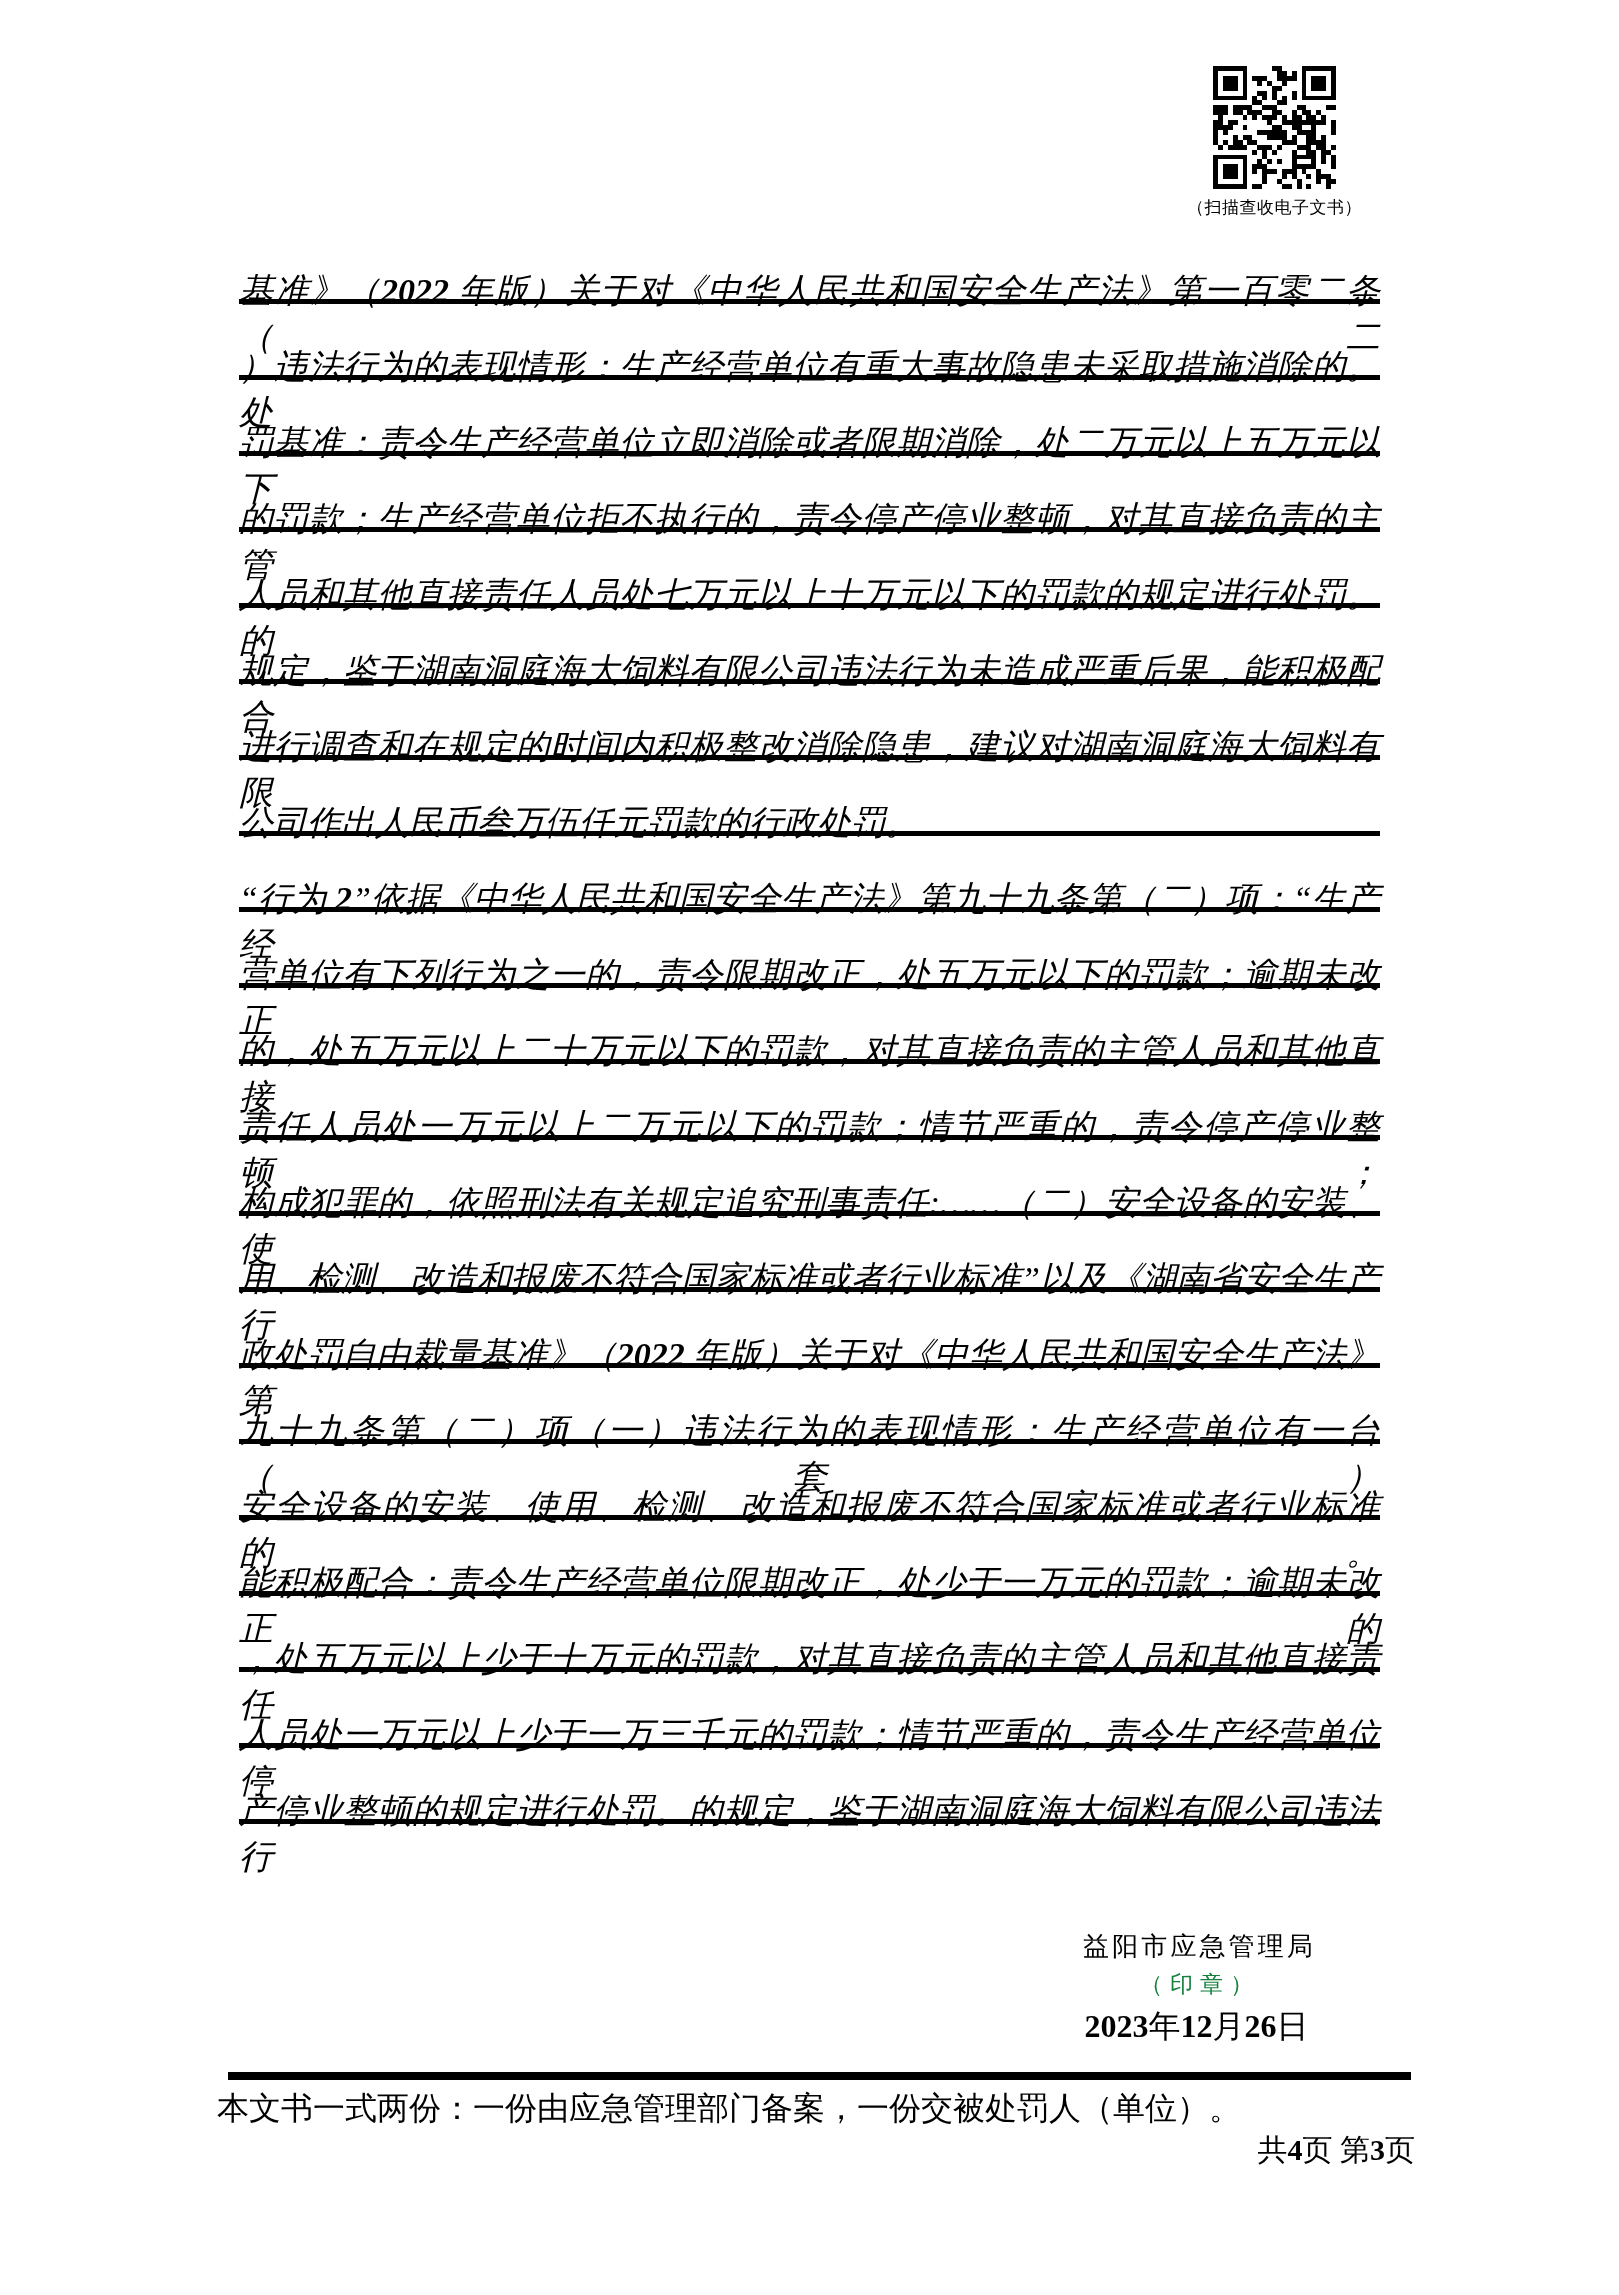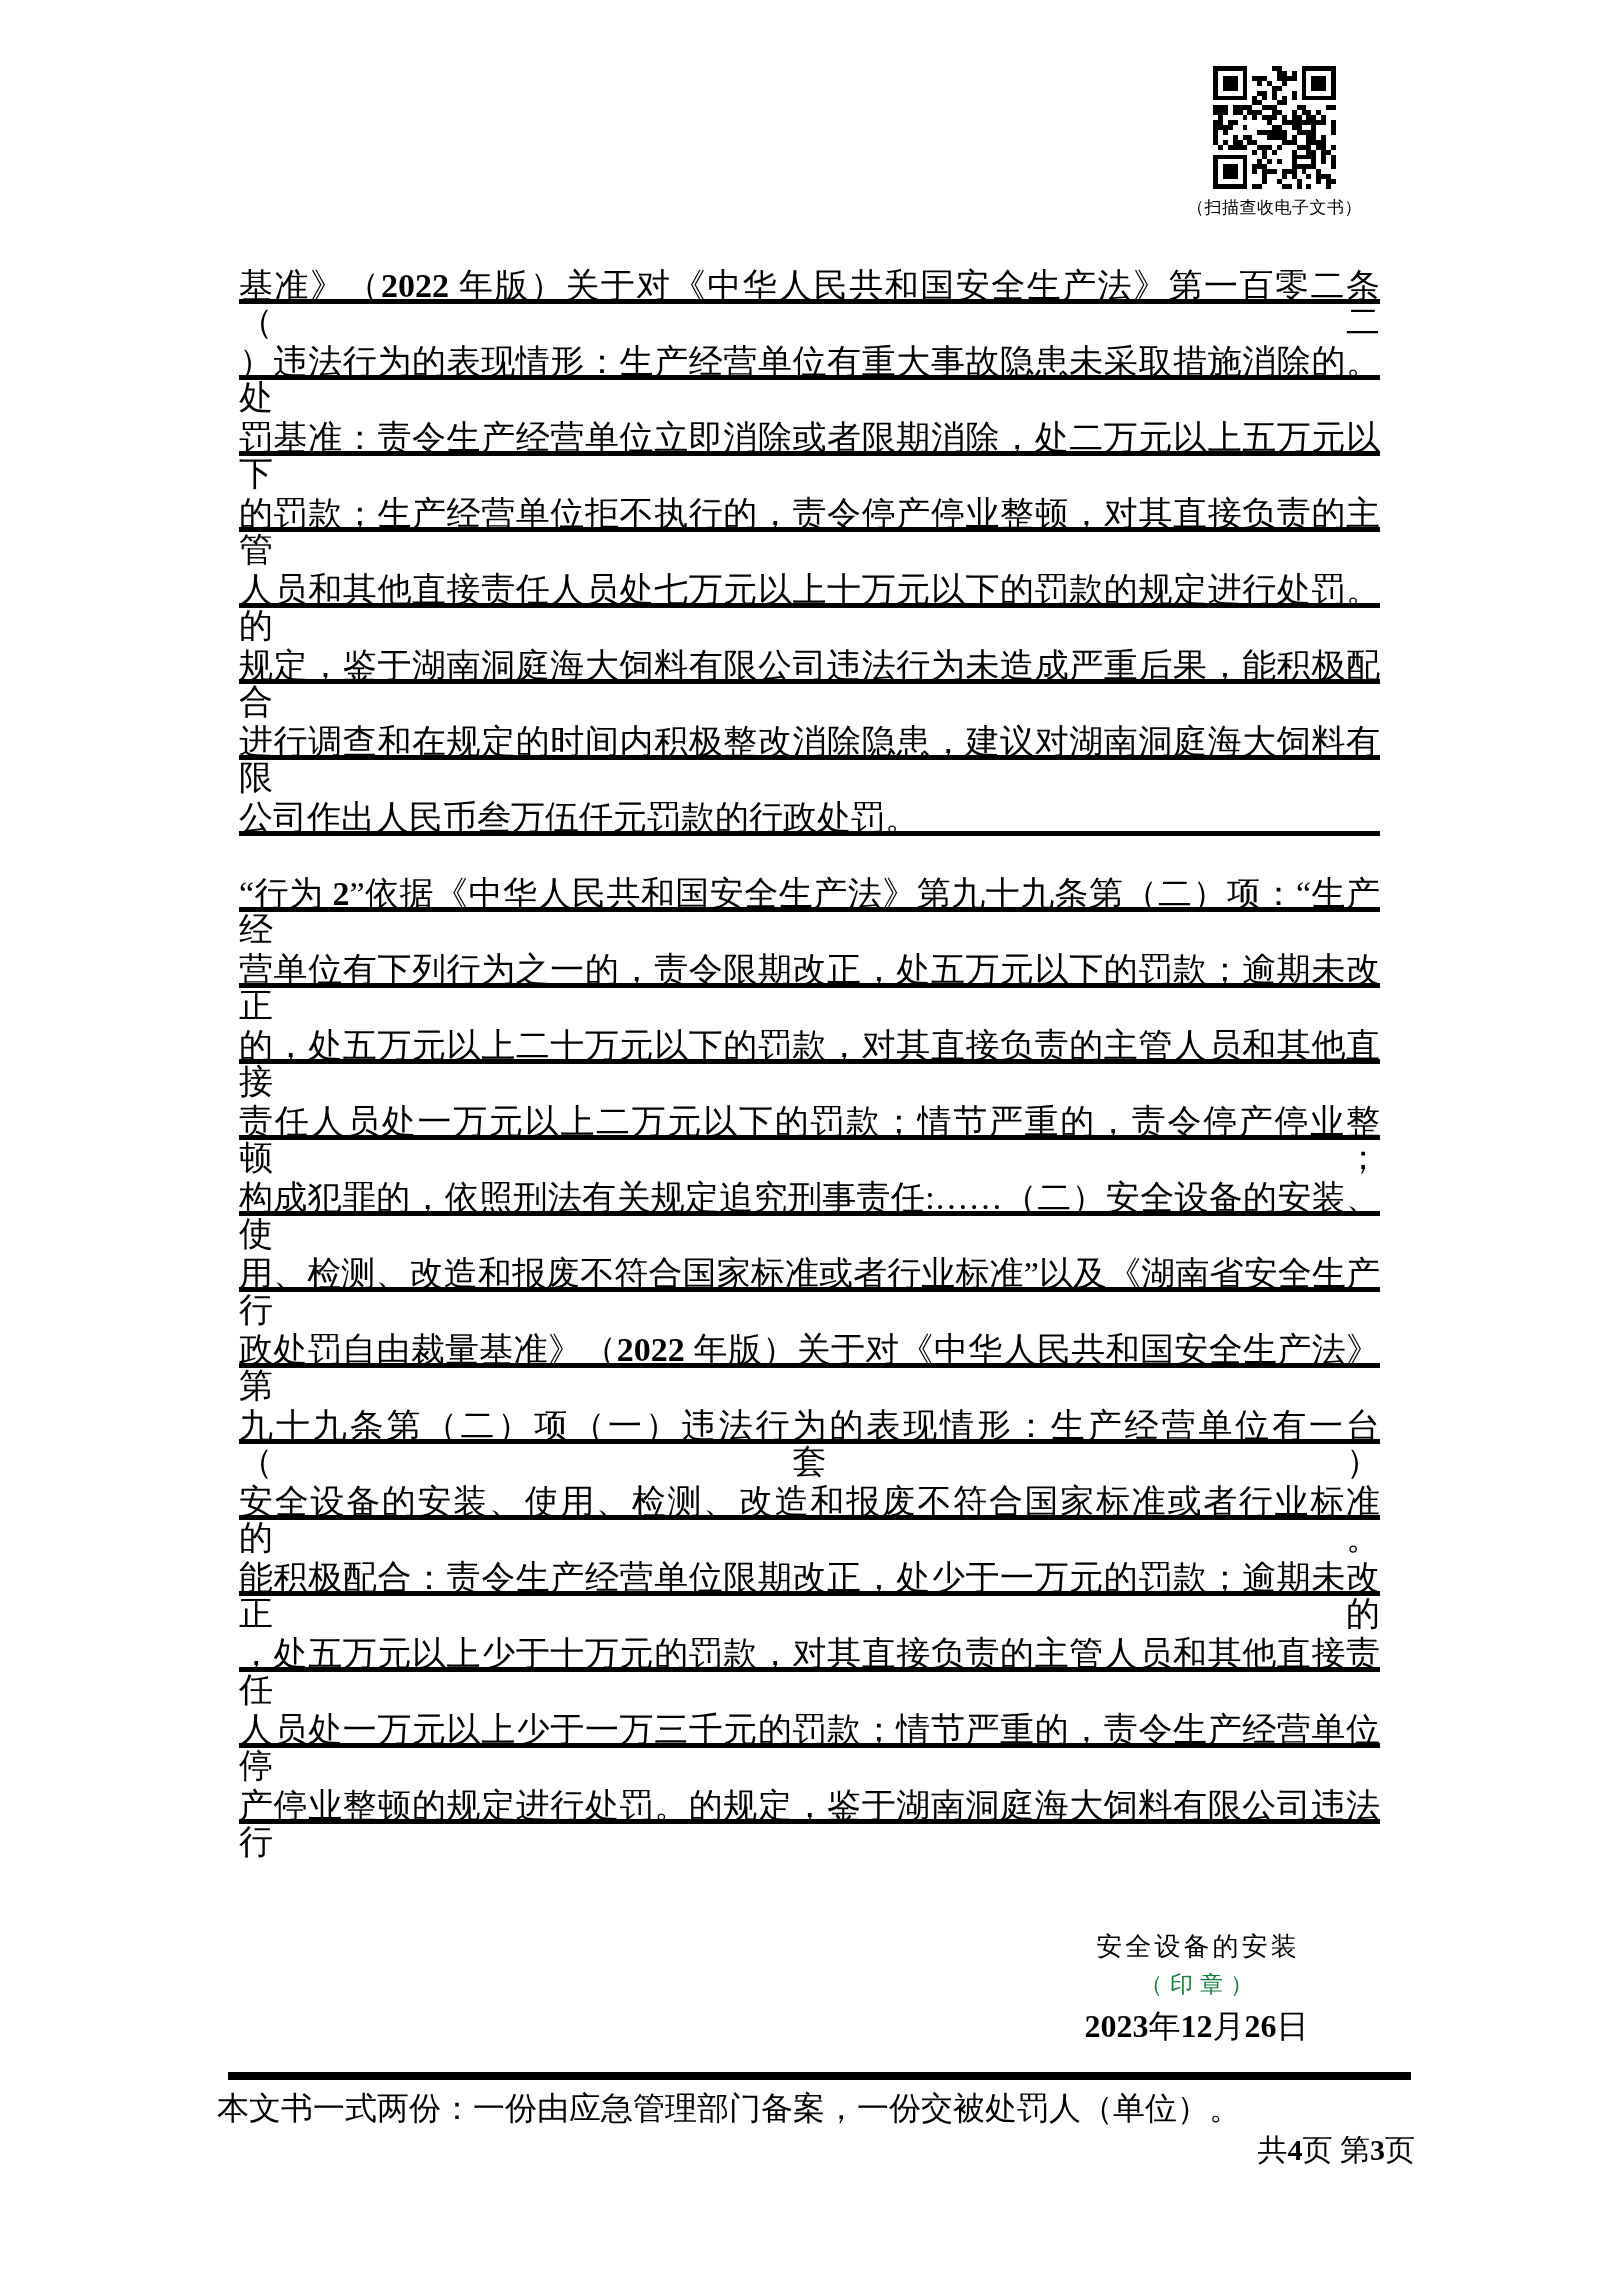--- a/index.html
+++ b/index.html
@@ -45,24 +45,25 @@
   .doc-body {
     position: absolute;
     left: 239px;
     top: 268px;
     width: 1141px;
     font-size: 34px;
   }
   .line {
     position: relative;
     height: 76px;
-    line-height: 36px;
+    line-height: 46px;
     text-align: justify;
     text-justify: inter-ideograph;
     white-space: normal;
+    font-style: italic;
   }
   .line.fill {
     text-align-last: justify;
   }
   .line::after {
     content: "";
     position: absolute;
     left: 0;
     right: 0;
     top: 31px;
@@ -461,21 +462,21 @@
       <div class="line fill">政处罚自由裁量基准》（<b>2022</b> 年版）关于对《中华人民共和国安全生产法》第</div>
       <div class="line fill">九十九条第（二）项（一）违法行为的表现情形：生产经营单位有一台（套）</div>
       <div class="line fill">安全设备的安装、使用、检测、改造和报废不符合国家标准或者行业标准的。</div>
       <div class="line fill">能积极配合：责令生产经营单位限期改正，处少于一万元的罚款；逾期未改正的</div>
       <div class="line fill">，处五万元以上少于十万元的罚款，对其直接负责的主管人员和其他直接责任</div>
       <div class="line fill">人员处一万元以上少于一万三千元的罚款；情节严重的，责令生产经营单位停</div>
       <div class="line fill">产停业整顿的规定进行处罚。的规定，鉴于湖南洞庭海大饲料有限公司违法行</div>
     </div>
 
   <div class="signature">
-    <div class="agency">安全设备的安装</div>
+    <div class="agency">益阳市应急管理局</div>
     <div class="seal-note">（印章）</div>
     <div class="issue-date"><b>2023</b>年<b>12</b>月<b>26</b>日</div>
   </div>
 
   <div class="footer-rule"></div>
   <div class="footer-note">本文书一式两份：一份由应急管理部门备案，一份交被处罚人（单位）。</div>
   <div class="page-number">共<b>4</b>页 第<b>3</b>页</div>
 
 </div>
 

